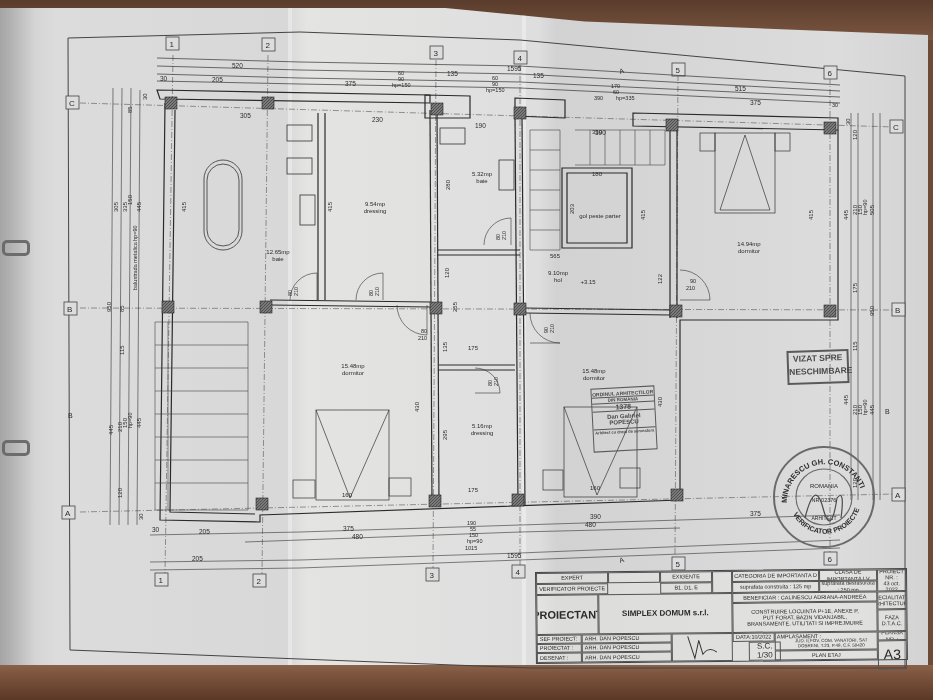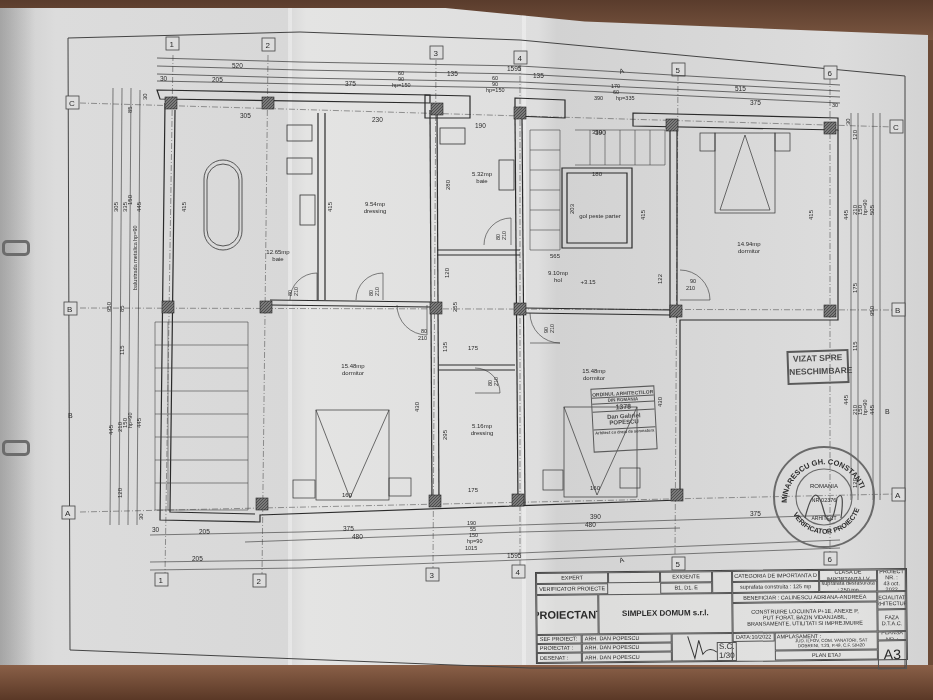--- a/index.html
+++ b/index.html
@@ -460,21 +460,21 @@
   <div class="cell l" style="left:0;top:71px;width:45px;height:9px">PROIECTAT :</div>
   <div class="cell l" style="left:45px;top:71px;width:90px;height:9px">ARH. DAN POPESCU</div>
   <div class="cell l" style="left:0;top:80px;width:45px;height:10px">DESENAT :</div>
   <div class="cell l" style="left:45px;top:80px;width:90px;height:10px">ARH. DAN POPESCU</div>
   <div class="cell" style="left:135px;top:62px;width:61px;height:28px">
     <svg width="40" height="26" viewBox="0 0 40 26">
         <path d="M5,2 L12,24 L16,6 L20,20 Q26,12 34,18" fill="none" stroke="#333" stroke-width="1"></path>
       </svg>
   </div>
   <div class="cell" style="left:196px;top:62px;width:42px;height:9px">DATA:10/2022</div>
-  <div class="cell" style="left:180px;top:71px;width:20px;height:19px;flex-direction:column;font-size:8px">
+  <div class="cell" style="left:212px;top:71px;width:32px;height:19px;flex-direction:column;font-size:8px">
     <span>S.C.</span>
       <span>1/30</span>
   </div>
   <div class="cell" style="left:238px;top:62px;width:103px;height:18px;flex-direction:column;align-items:flex-start;font-size:4.5px">
     <span style="font-size:5.5px">AMPLASAMENT :</span>
     <span style="padding-left:10px">JUD. ILFOV, COM. VANATORI, SAT DOBRENI, T.23, P.49, C.F. 50420</span>
   </div>
   <div class="cell" style="left:238px;top:80px;width:103px;height:10px">PLAN ETAJ</div>
   <div class="cell" style="left:341px;top:62px;width:29px;height:9px">PLANSA NR. :</div>
   <div class="cell xl" style="left:341px;top:71px;width:29px;height:29px">A3</div>

